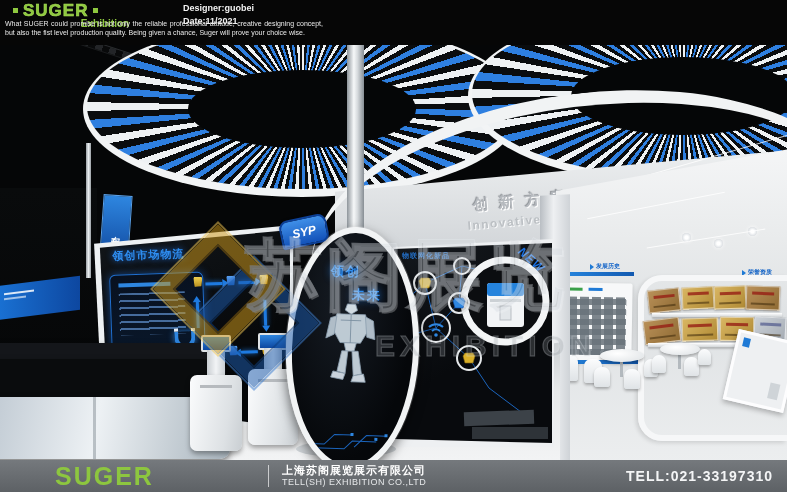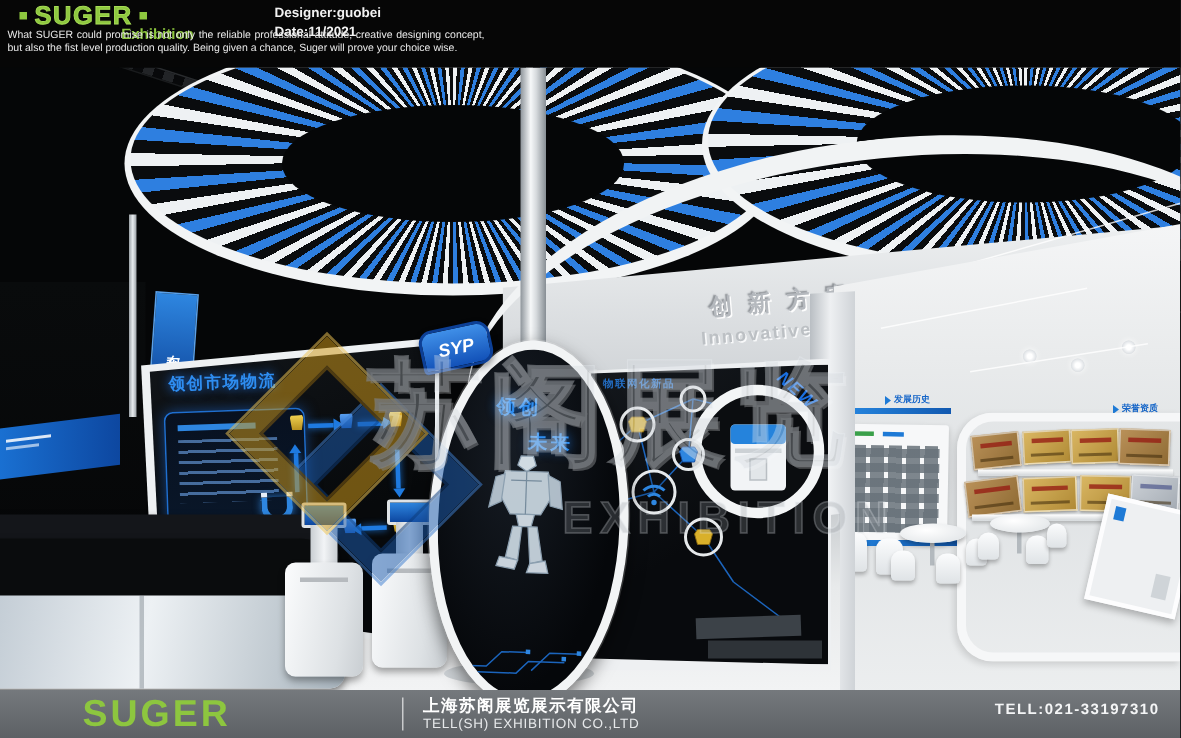--- a/index.html
+++ b/index.html
@@ -136,21 +136,21 @@
          text-shadow:2px 2px 0 rgba(245,248,250,.5);white-space:nowrap;}
   .wm-en{position:absolute;left:225px;top:116px;font-size:30px;font-weight:bold;letter-spacing:5px;
          color:rgba(142,148,154,.5);-webkit-text-stroke:1px rgba(230,234,238,.55);white-space:nowrap;}
   
   #ftr{position:absolute;left:0;top:460px;width:787px;height:32px;z-index:90;
        background:linear-gradient(180deg,#75797d,#5d6165);}
   .f-logo{position:absolute;left:55px;top:2px;font-size:25px;font-weight:bold;letter-spacing:2px;color:#8dc63f;}
   .f-div{position:absolute;left:268px;top:5px;width:1px;height:22px;background:rgba(255,255,255,.65);}
   .f-cn{position:absolute;left:282px;top:3px;font-size:11px;font-weight:bold;color:#ffffff;letter-spacing:1px;}
   .f-en{position:absolute;left:282px;top:17px;font-size:9px;color:#e6e8ea;letter-spacing:.5px;}
-  .f-tel{position:absolute;right:14px;top:8px;font-size:10px;font-weight:bold;color:#f4f5f6;letter-spacing:1px;display:flex;gap:28px;}
+  .f-tel{position:absolute;right:14px;top:8px;font-size:14px;font-weight:bold;color:#f4f5f6;letter-spacing:1px;display:flex;gap:28px;}
 </style>
 </head>
 <body>
 
 <div id="stage">
 
   <div id="hdr">
     <div class="hdr-logo"><span class="hdr-sq"></span><span>SUGER</span><span class="hdr-sq"></span></div>
     <div class="hdr-sub">Exhibition</div>
     <div class="hdr-meta">

